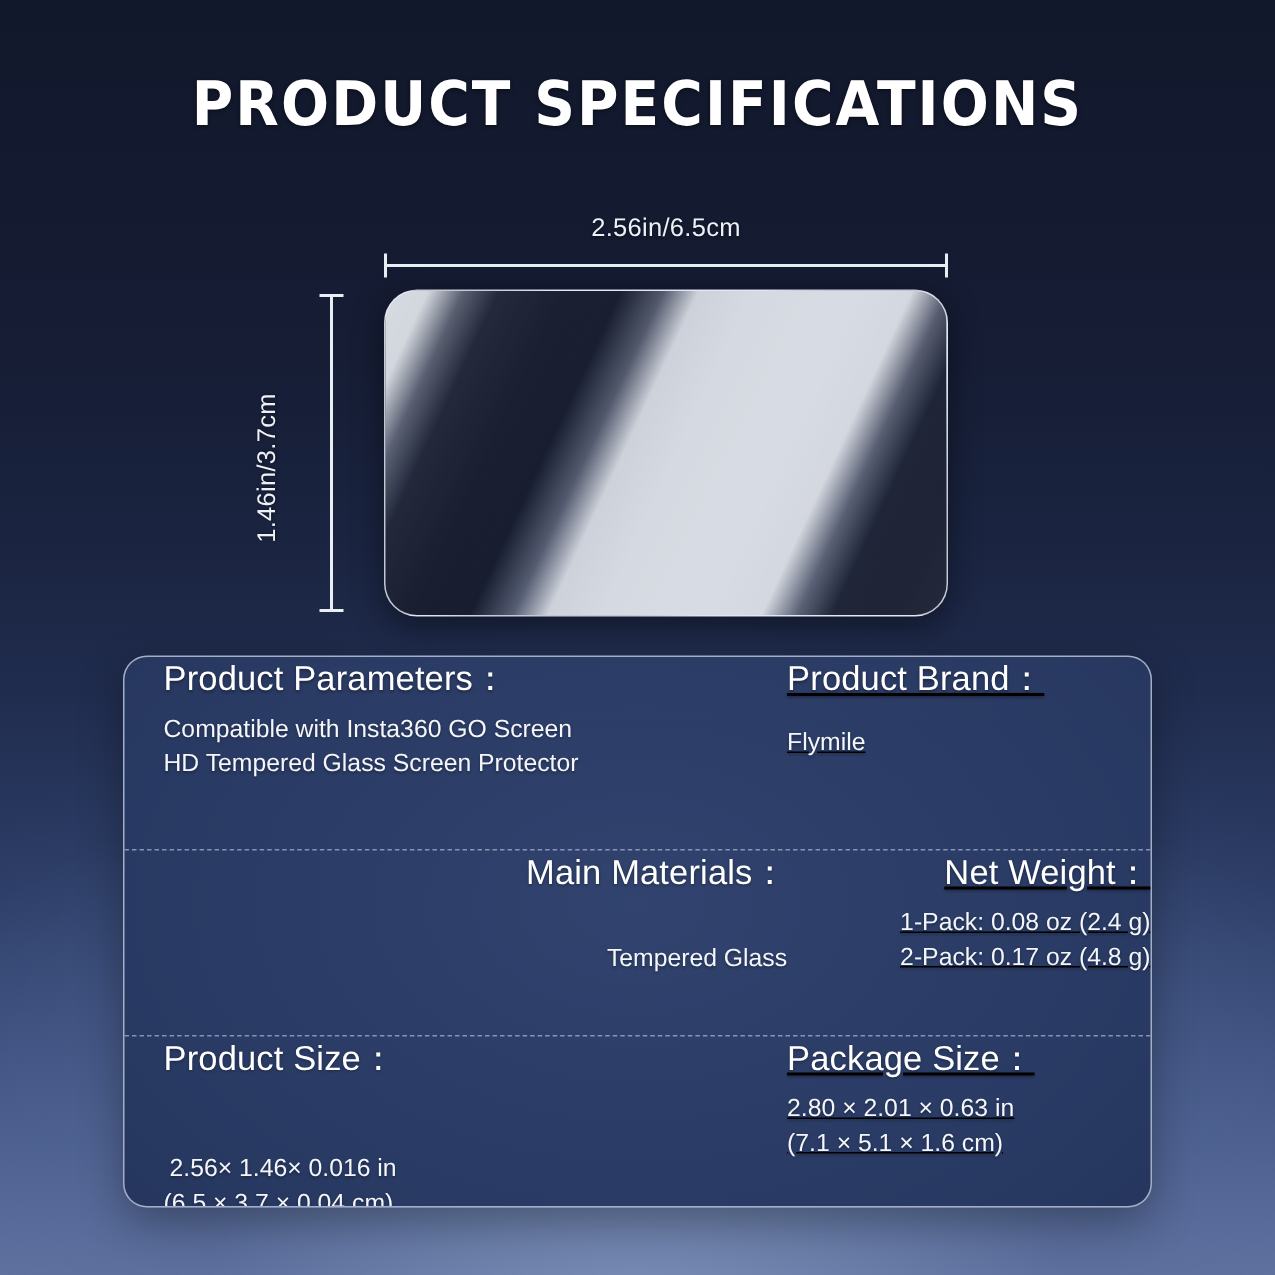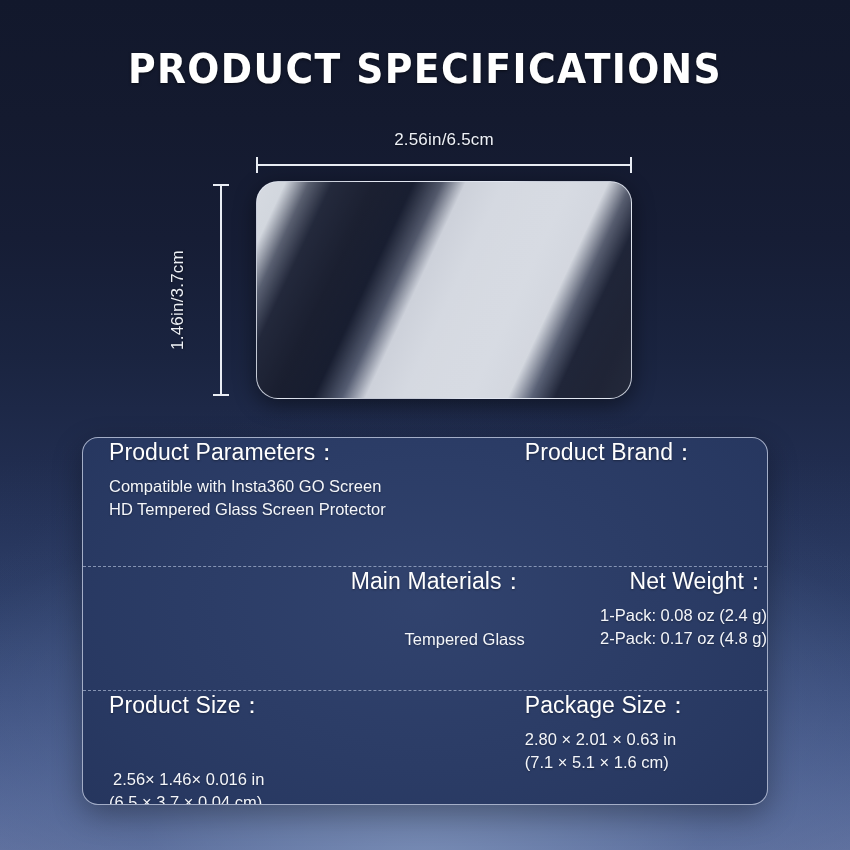--- a/index.html
+++ b/index.html
@@ -49,21 +49,21 @@
     color: #ffffff;
     transform: scaleX(0.92);
     text-shadow: 0 1px 3px rgba(0,0,0,0.55);
     white-space: nowrap;
   }
 
   
   #product-figure {
     position: absolute;
     left: 0;
-    top: 4px;
+    top: 16px;
     width: 808px;
     height: 430px;
   }
 
   
   #dim-width-label {
     position: absolute;
     left: 256px;
     top: 126px;
     width: 376px;
@@ -193,21 +193,21 @@
     border-top: 1.5px dashed rgba(190,203,228,0.62);
   }
   #row-1 { height: 128px; }
   #row-2 { height: 124px; text-align: right; }
   #row-3 { height: 112px; }
 
   .spec-cell {
     box-sizing: border-box;
   }
   .cell-left  { width: 443px; padding-left: 26px; }
-  .cell-right { width: 243px; padding-left: 0px; }
+  .cell-right { width: 243px; padding-left: 0px; text-decoration: underline; }
 
   .spec-label {
     font-size: 23px;
     color: #ffffff;
     letter-spacing: 0.1px;
     line-height: 1.25;
     text-shadow: 0 1px 2px rgba(0,0,0,0.35);
     white-space: nowrap;
   }
   .spec-value {
@@ -245,20 +245,21 @@
   <div id="spec-panel">
 
     <div class="spec-row" id="row-1">
       <div class="spec-cell cell-left">
         <div class="spec-label">Product Parameters：</div>
         <div class="spec-value gap-sm">Compatible with Insta360 GO Screen</div>
         <div class="spec-value">HD Tempered Glass Screen Protector</div>
       </div>
       <div class="spec-cell cell-right">
         <div class="spec-label">Product Brand：</div>
+        <div class="spec-value gap-md">Flymile</div>
       </div>
     </div>
 
     <div class="spec-row" id="row-2">
       <div class="spec-cell cell-left">
         <div class="spec-label">Main Materials：</div>
         <div class="spec-value gap-lg">Tempered Glass</div>
       </div>
       <div class="spec-cell cell-right">
         <div class="spec-label">Net Weight：</div>

